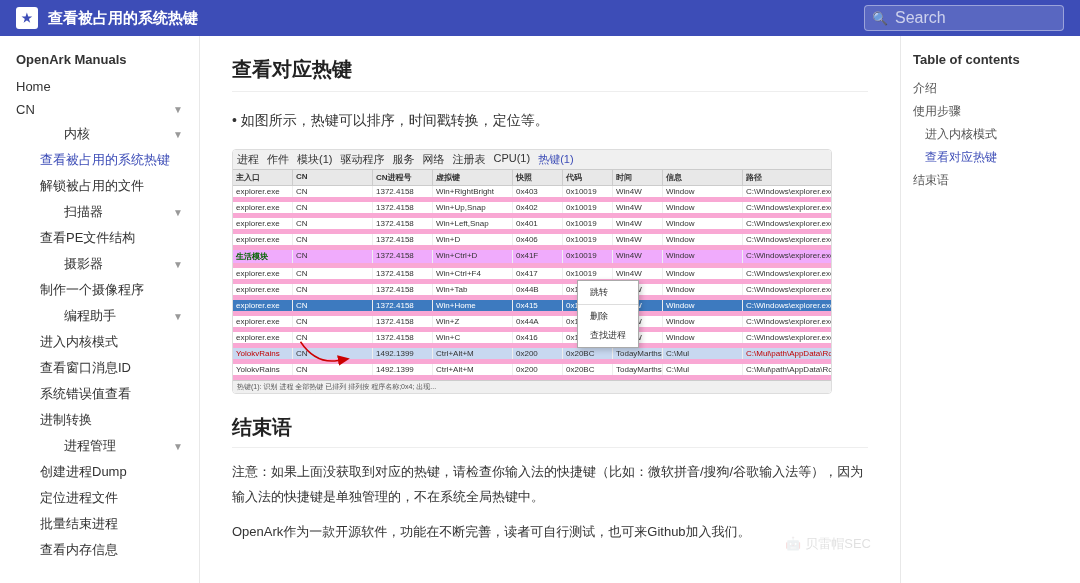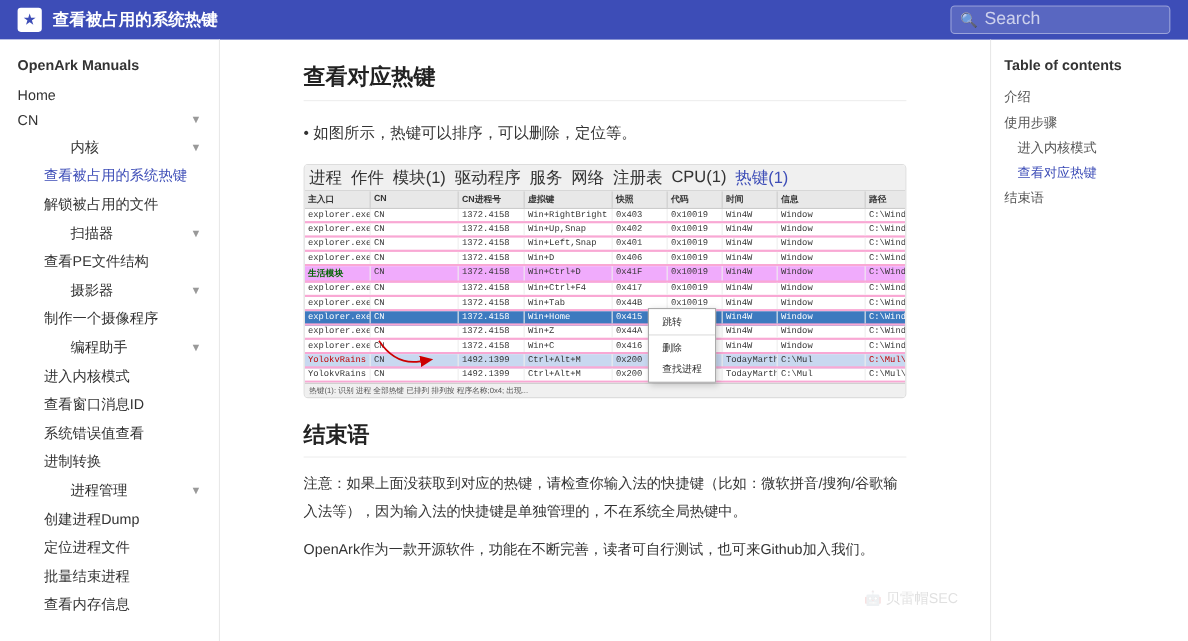--- a/index.html
+++ b/index.html
@@ -47,21 +47,20 @@
       font-size: 16px;
       width: 160px;
     }
     #header .search-box input::placeholder { color: rgba(255,255,255,0.7); }
     #header .search-icon { margin-right: 6px; font-size: 13px; color: rgba(255,255,255,0.8); }
 
     
     #layout {
       display: flex;
       height: calc(583px - 36px);
-      gap: 44px;
     }
 
     
     #sidebar {
       width: 200px;
       min-width: 200px;
       background: #fff;
       border-right: 1px solid #e8e8e8;
       overflow-y: auto;
       padding: 12px 0;
@@ -128,55 +127,54 @@
       font-size: 9px;
       color: #333;
       overflow: hidden;
     }
     .sim-toolbar {
       background: #f0f0f0;
       border-bottom: 1px solid #ccc;
       padding: 2px 4px;
       display: flex;
       gap: 8px;
-      font-size: 15px;
+      font-size: 11px;
     }
     .sim-table-header {
       display: grid;
       grid-template-columns: 60px 80px 60px 80px 50px 50px 50px 80px 200px;
       background: #e8e8e8;
       border-bottom: 1px solid #ccc;
       font-size: 8px;
     }
     .sim-col-h {
       padding: 2px 3px;
       border-right: 1px solid #ccc;
       font-weight: bold;
       white-space: nowrap;
       overflow: hidden;
     }
     .sim-table-body { overflow: hidden; }
     .sim-row {
       display: grid;
       grid-template-columns: 60px 80px 60px 80px 50px 50px 50px 80px 200px;
-      border-bottom: 2px solid #f9a8d4;
+      border-bottom: 5px solid #f9a8d4;
       font-size: 8px;
-      font-family: Liberation Mono, monospace;
     }
     .sim-row.highlighted { background: #f0abfc; }
     .sim-row.selected { background: #3d7abf; color: #fff; }
     .sim-cell {
       padding: 1px 3px;
       border-right: 1px solid #eee;
       white-space: nowrap;
       overflow: hidden;
     }
     .sim-context-menu {
       position: absolute;
-      right: 172px;
+      right: 192px;
       top: 130px;
       background: #fff;
       border: 1px solid #aaa;
       box-shadow: 2px 2px 6px rgba(0,0,0,0.2);
       padding: 2px 0;
       font-size: 9px;
       z-index: 10;
     }
     .sim-menu-item {
       padding: 3px 12px;
@@ -331,21 +329,21 @@
       <span>查看内存信息</span>
     </div>
 
   </div>
 
   <div id="main">
 
     <h2 class="section-title">查看对应热键</h2>
 
     <div class="content-bullet">
-      <span>如图所示，热键可以排序，可以删除，定位等。</span>
+      <span>如图所示，热键可以排序，时间戳转换，定位等。</span>
     </div>
 
     <div class="screenshot-container" style="max-width:600px;">
       <div class="sim-screenshot">
 
         <div class="sim-toolbar">
           <span>进程</span>
           <span>作件</span>
           <span>模块(1)</span>
           <span>驱动程序</span>

